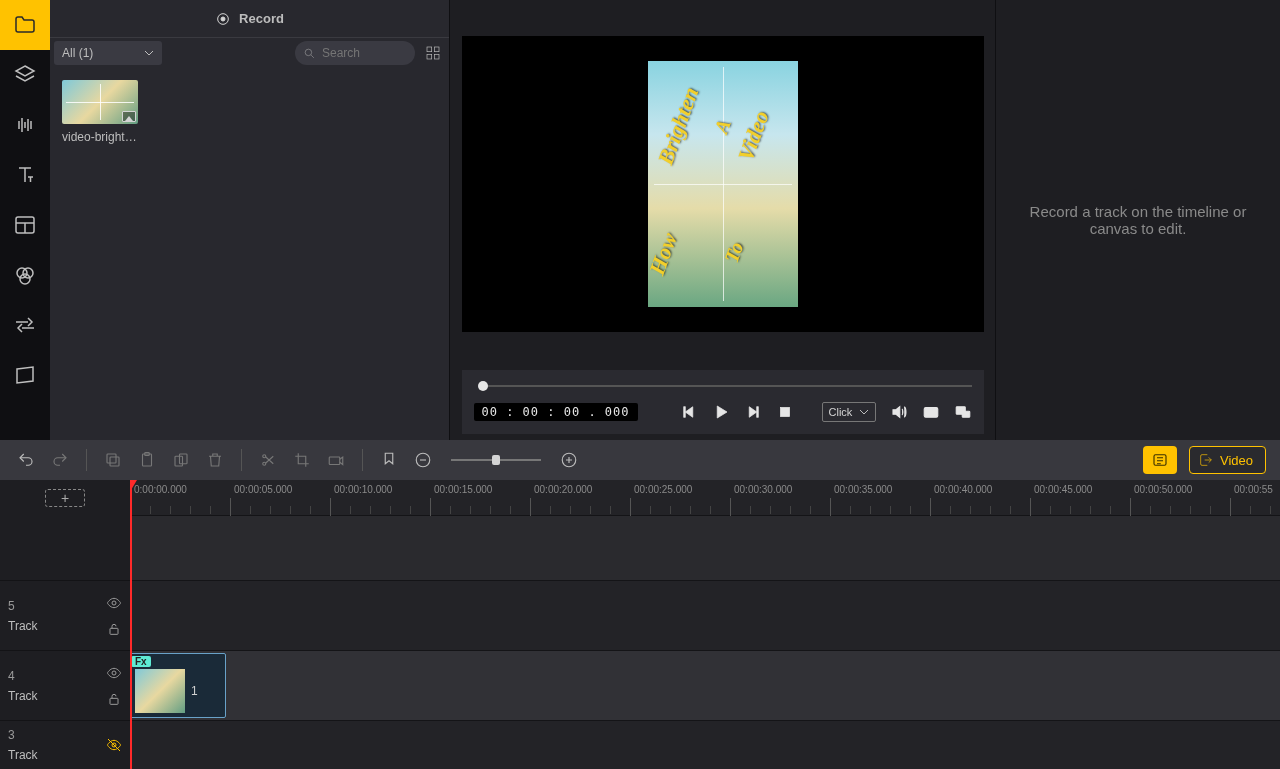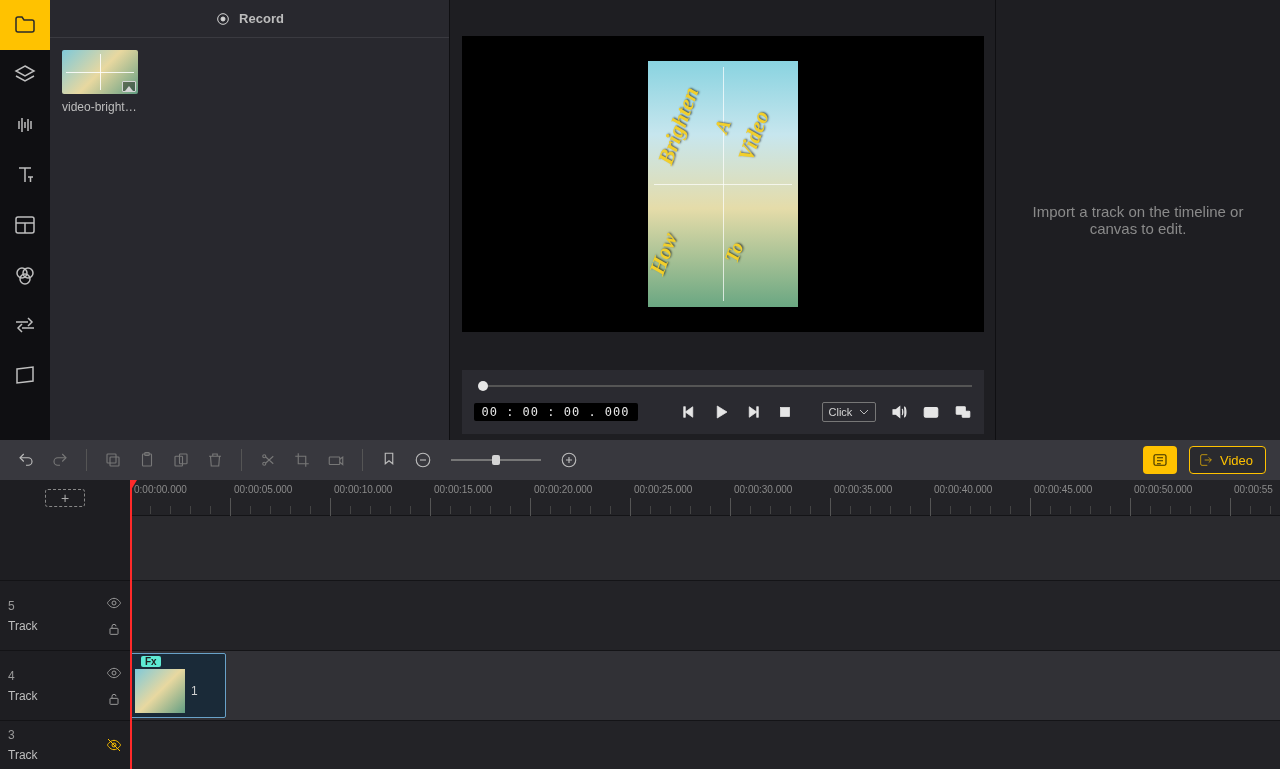--- a/index.html
+++ b/index.html
@@ -269,21 +269,21 @@
 
   .clip {
     position: absolute; left: 0; top: 2px; bottom: 2px;
     width: 96px;
     background: #1a2a38;
     border: 1.5px solid #69a2c9;
     border-radius: 2px;
     display: flex; align-items: center; padding-left: 4px; gap: 6px;
   }
   .fx-badge {
-    position: absolute; left: 10px; top: 2px;
+    position: absolute; left: 0; top: 2px;
     background: #5eead4; color: #222; font-size: 10px; font-weight: 700;
     padding: 0 4px; border-radius: 2px;
   }
   .clip-thumb {
     width: 50px; height: 44px;
     background: linear-gradient(135deg, #7fc9d9 0%, #e8d8a0 50%, #639e83 100%);
     margin-top: 10px;
   }
   .clip-num { color: #d0d0d0; font-size: 12px; margin-top: 10px; }
 
@@ -342,20 +342,43 @@
 </div>
 
 <div class="media-panel">
   <div class="top-tabs">
     <div class="tab">
       <svg viewBox="0 0 24 24">
           <circle cx="12" cy="12" r="8"></circle>
           <circle cx="12" cy="12" r="3" fill="#d4d4d4"></circle>
         </svg>
       <span>Record</span>
+    </div>
+  </div>
+  <div class="filter-row">
+    <div class="filter-select">
+      <span>All (1)</span>
+      <svg class="chev" viewBox="0 0 10 10">
+          <path d="M1 3l4 4 4-4" stroke="#bdbdbd" fill="none"></path>
+        </svg>
+    </div>
+    <div class="search-wrap">
+      <svg width="13" height="13" viewBox="0 0 24 24">
+          <circle cx="10" cy="10" r="6" stroke="#aaa" fill="none"></circle>
+          <path d="M15 15l5 5" stroke="#aaa"></path>
+        </svg>
+      <input type="text" placeholder="Search" style="">
+    </div>
+    <div class="grid-icon-btn">
+      <svg width="16" height="16" viewBox="0 0 24 24">
+          <rect x="3" y="3" width="7" height="7" stroke="#bdbdbd" fill="none"></rect>
+          <rect x="14" y="3" width="7" height="7" stroke="#bdbdbd" fill="none"></rect>
+          <rect x="3" y="14" width="7" height="7" stroke="#bdbdbd" fill="none"></rect>
+          <rect x="14" y="14" width="7" height="7" stroke="#bdbdbd" fill="none"></rect>
+        </svg>
     </div>
   </div>
   <div class="media-grid">
     <div class="media-item">
       <div class="thumb">
         <div class="pic-badge"></div>
       </div>
       <div class="name">video-bright…</div>
     </div>
   </div>
@@ -427,21 +450,21 @@
               <rect x="3" y="5" width="12" height="10" rx="1"></rect>
               <rect x="11" y="11" width="10" height="8" rx="1"></rect>
             </svg>
           </div>
       </div>
     </div>
   </div>
 </div>
 
 <div class="inspector">
-  <div>Import a track on the timeline or canvas to edit.</div>
+  <div>Record a track on the timeline or canvas to edit.</div>
 </div>
 
 <div class="tl-toolbar">
   <div class="tl-btn light">
       <svg viewBox="0 0 24 24">
         <path d="M9 14l-5-5 5-5"></path>
         <path d="M4 9h11a5 5 0 0 1 0 10h-3"></path>
       </svg>
     </div>
   <div class="tl-btn">

